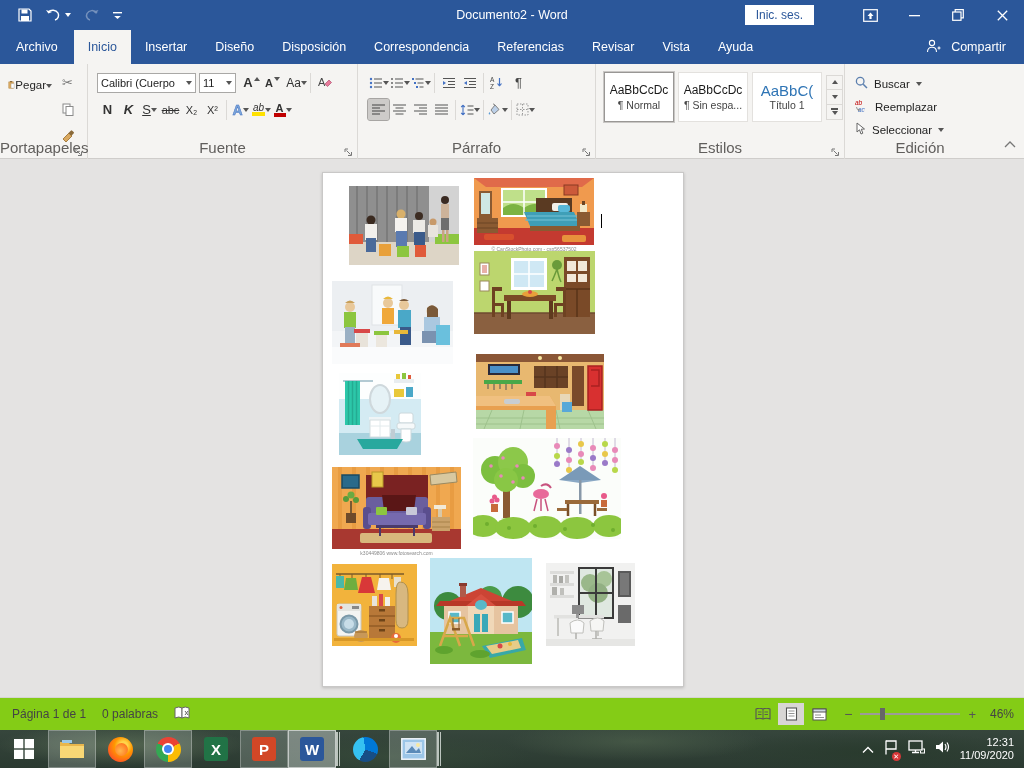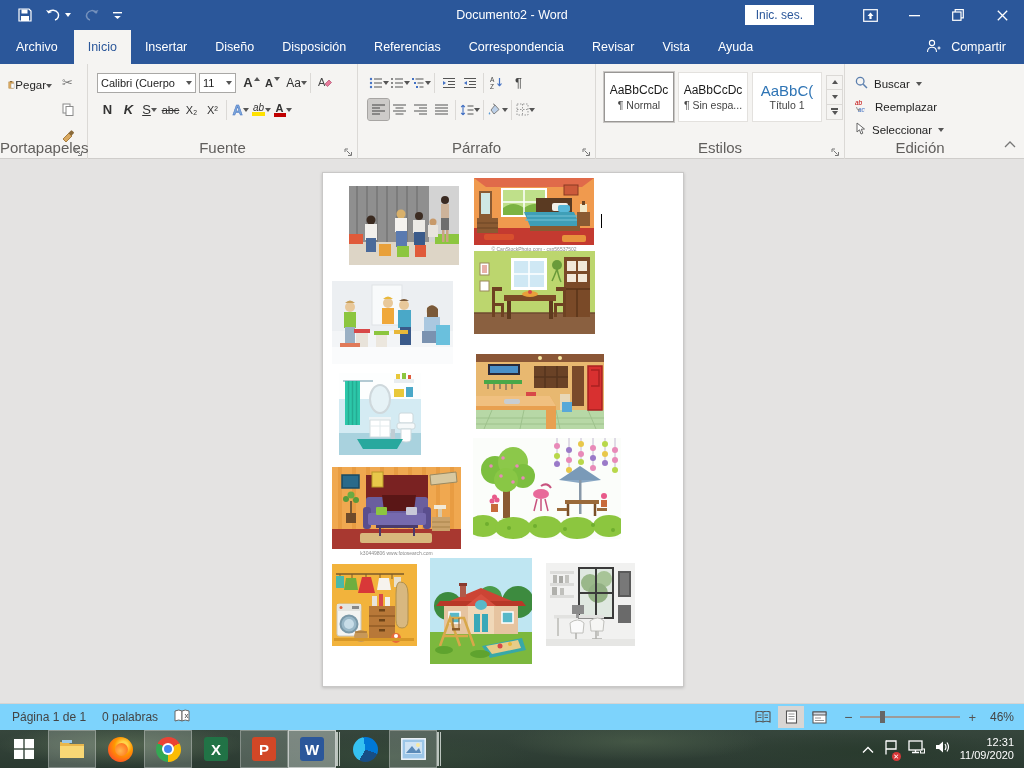--- a/index.html
+++ b/index.html
@@ -54,21 +54,21 @@
 
   
   .docarea { position:absolute; top:160px; left:0; right:0; bottom:65px; background:#e4e3e2; }
   .page { position:absolute; left:322px; top:12px; width:362px; height:515px; background:#fff; border:1px solid #c9c8c7; box-shadow:0 1px 3px rgba(0,0,0,.18); }
   .pimg { position:absolute; overflow:hidden; }
   .pimg svg { display:block; width:100%; height:100%; }
   .wmark { position:absolute; font-size:5px; color:#8a8a8a; text-align:center; white-space:nowrap; }
   .cursor { position:absolute; width:1px; height:14px; background:#000; }
 
   
-  .statusbar { position:absolute; left:0; right:0; bottom:38px; height:27px; background:#7dd3fc; border-top:1px solid #d6d4d2; display:flex; align-items:center; font-size:12px; color:#444; }
+  .statusbar { position:absolute; left:0; right:0; bottom:38px; height:33px; background:#84cc16; border-top:1px solid #d6d4d2; display:flex; align-items:center; font-size:12px; color:#444; }
   .sb-item { margin-left:16px; }
   .sb-right { position:absolute; right:10px; display:flex; align-items:center; gap:2px; }
   .viewbtn { width:26px; height:22px; display:flex; align-items:center; justify-content:center; }
   .viewbtn.active { background:#d8d6d4; }
   .zoomtrack { position:relative; width:100px; height:2px; background:#9d9b99; margin:0 6px; }
   .zoomthumb { position:absolute; top:-5px; left:20%; width:5px; height:12px; background:#666; }
   .zoomlabel { width:36px; text-align:right; }
 
   
   .taskbar { position:absolute; left:0; right:0; bottom:0; height:38px;
@@ -149,22 +149,22 @@
       </div>
     </div>
   </div>
 
   <div class="tabrow">
     <div class="tab" style="padding:0 16px">Archivo</div>
     <div class="tab active">Inicio</div>
     <div class="tab">Insertar</div>
     <div class="tab">Diseño</div>
     <div class="tab">Disposición</div>
+    <div class="tab">Correspondencia</div>
     <div class="tab">Referencias</div>
-    <div class="tab">Correspondencia</div>
     <div class="tab">Revisar</div>
     <div class="tab">Vista</div>
     <div class="tab">Ayuda</div>
     <div class="tabspacer"></div>
     <div class="share">
       <span>
         <svg width="15" height="14" viewBox="0 0 15 14">
             <circle cx="6" cy="4" r="2.6" fill="none" stroke="#fff" stroke-width="1.1"></circle>
             <path d="M1.5 13 C1.5 9.8 3.5 8.2 6 8.2 C8.5 8.2 10.5 9.8 10.5 13" fill="none" stroke="#fff" stroke-width="1.1"></path>
             <path d="M11.5 9 h3 M13 7.5 v3" stroke="#fff" stroke-width="1.1"></path>

